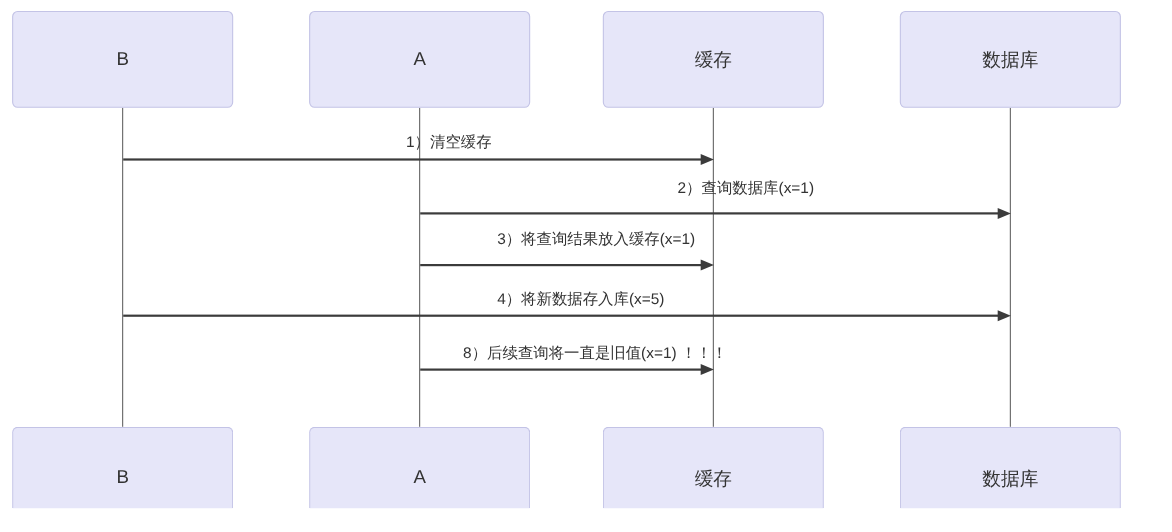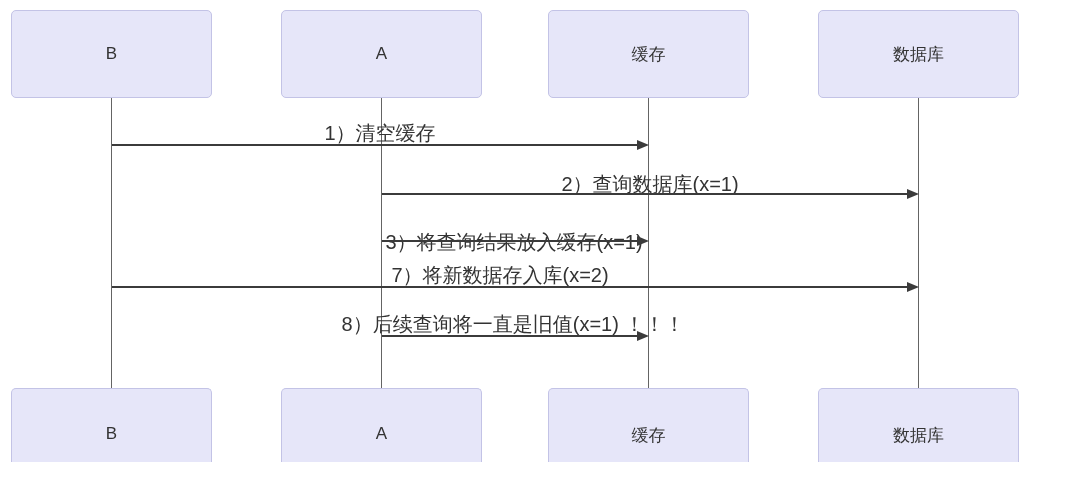--- a/index.html
+++ b/index.html
@@ -50,22 +50,23 @@
     margin-top: 35px;
   }
   .plabel {
     white-space: nowrap;
   }
   .msg-label {
     position: absolute;
     transform: translateX(-50%);
     white-space: nowrap;
     color: var(--text-color, #333333);
-    font-size: 20px;
+    font-size: 14px;
     line-height: 1.2;
+    margin-left: 28px;
   }
   .msg-line {
     position: absolute;
     height: 2px;
     background: var(--arrow-color, #3b3b3b);
   }
   .msg-head {
     position: absolute;
     width: 0;
     height: 0;
@@ -97,33 +98,33 @@
     <span class="plabel">数据库</span>
   </div>
 
   <div>
     <div class="msg-label" style="left:380px; top:121px">1）清空缓存</div>
     <div class="msg-line" style="left:111.5px; top:144px; width:527px"></div>
     <div class="msg-head" style="left:636.5px; top:140px"></div>
   </div>
 
   <div>
-    <div class="msg-label" style="left:650px; top:172px">2）查询数据库(x=1)</div>
+    <div class="msg-label" style="left:650px; top:162px">2）查询数据库(x=1)</div>
     <div class="msg-line" style="left:381.5px; top:193px; width:527px"></div>
     <div class="msg-head" style="left:906.5px; top:189px"></div>
   </div>
 
   <div>
-    <div class="msg-label" style="left:514px; top:230px">3）将查询结果放入缓存(x=1)</div>
+    <div class="msg-label" style="left:514px; top:209px">3）将查询结果放入缓存(x=1)</div>
     <div class="msg-line" style="left:381.5px; top:240px; width:257px"></div>
     <div class="msg-head" style="left:636.5px; top:236px"></div>
   </div>
 
   <div>
-    <div class="msg-label" style="left:500px; top:263px">7）将新数据存入库(x=2)</div>
+    <div class="msg-label" style="left:500px; top:263px">4）将新数据存入库(x=5)</div>
     <div class="msg-line" style="left:111.5px; top:286px; width:797px"></div>
     <div class="msg-head" style="left:906.5px; top:282px"></div>
   </div>
 
   <div>
     <div class="msg-label" style="left:513px; top:312px">8）后续查询将一直是旧值(x=1)  ！！！</div>
     <div class="msg-line" style="left:381.5px; top:335px; width:257px"></div>
     <div class="msg-head" style="left:636.5px; top:331px"></div>
   </div>
 

